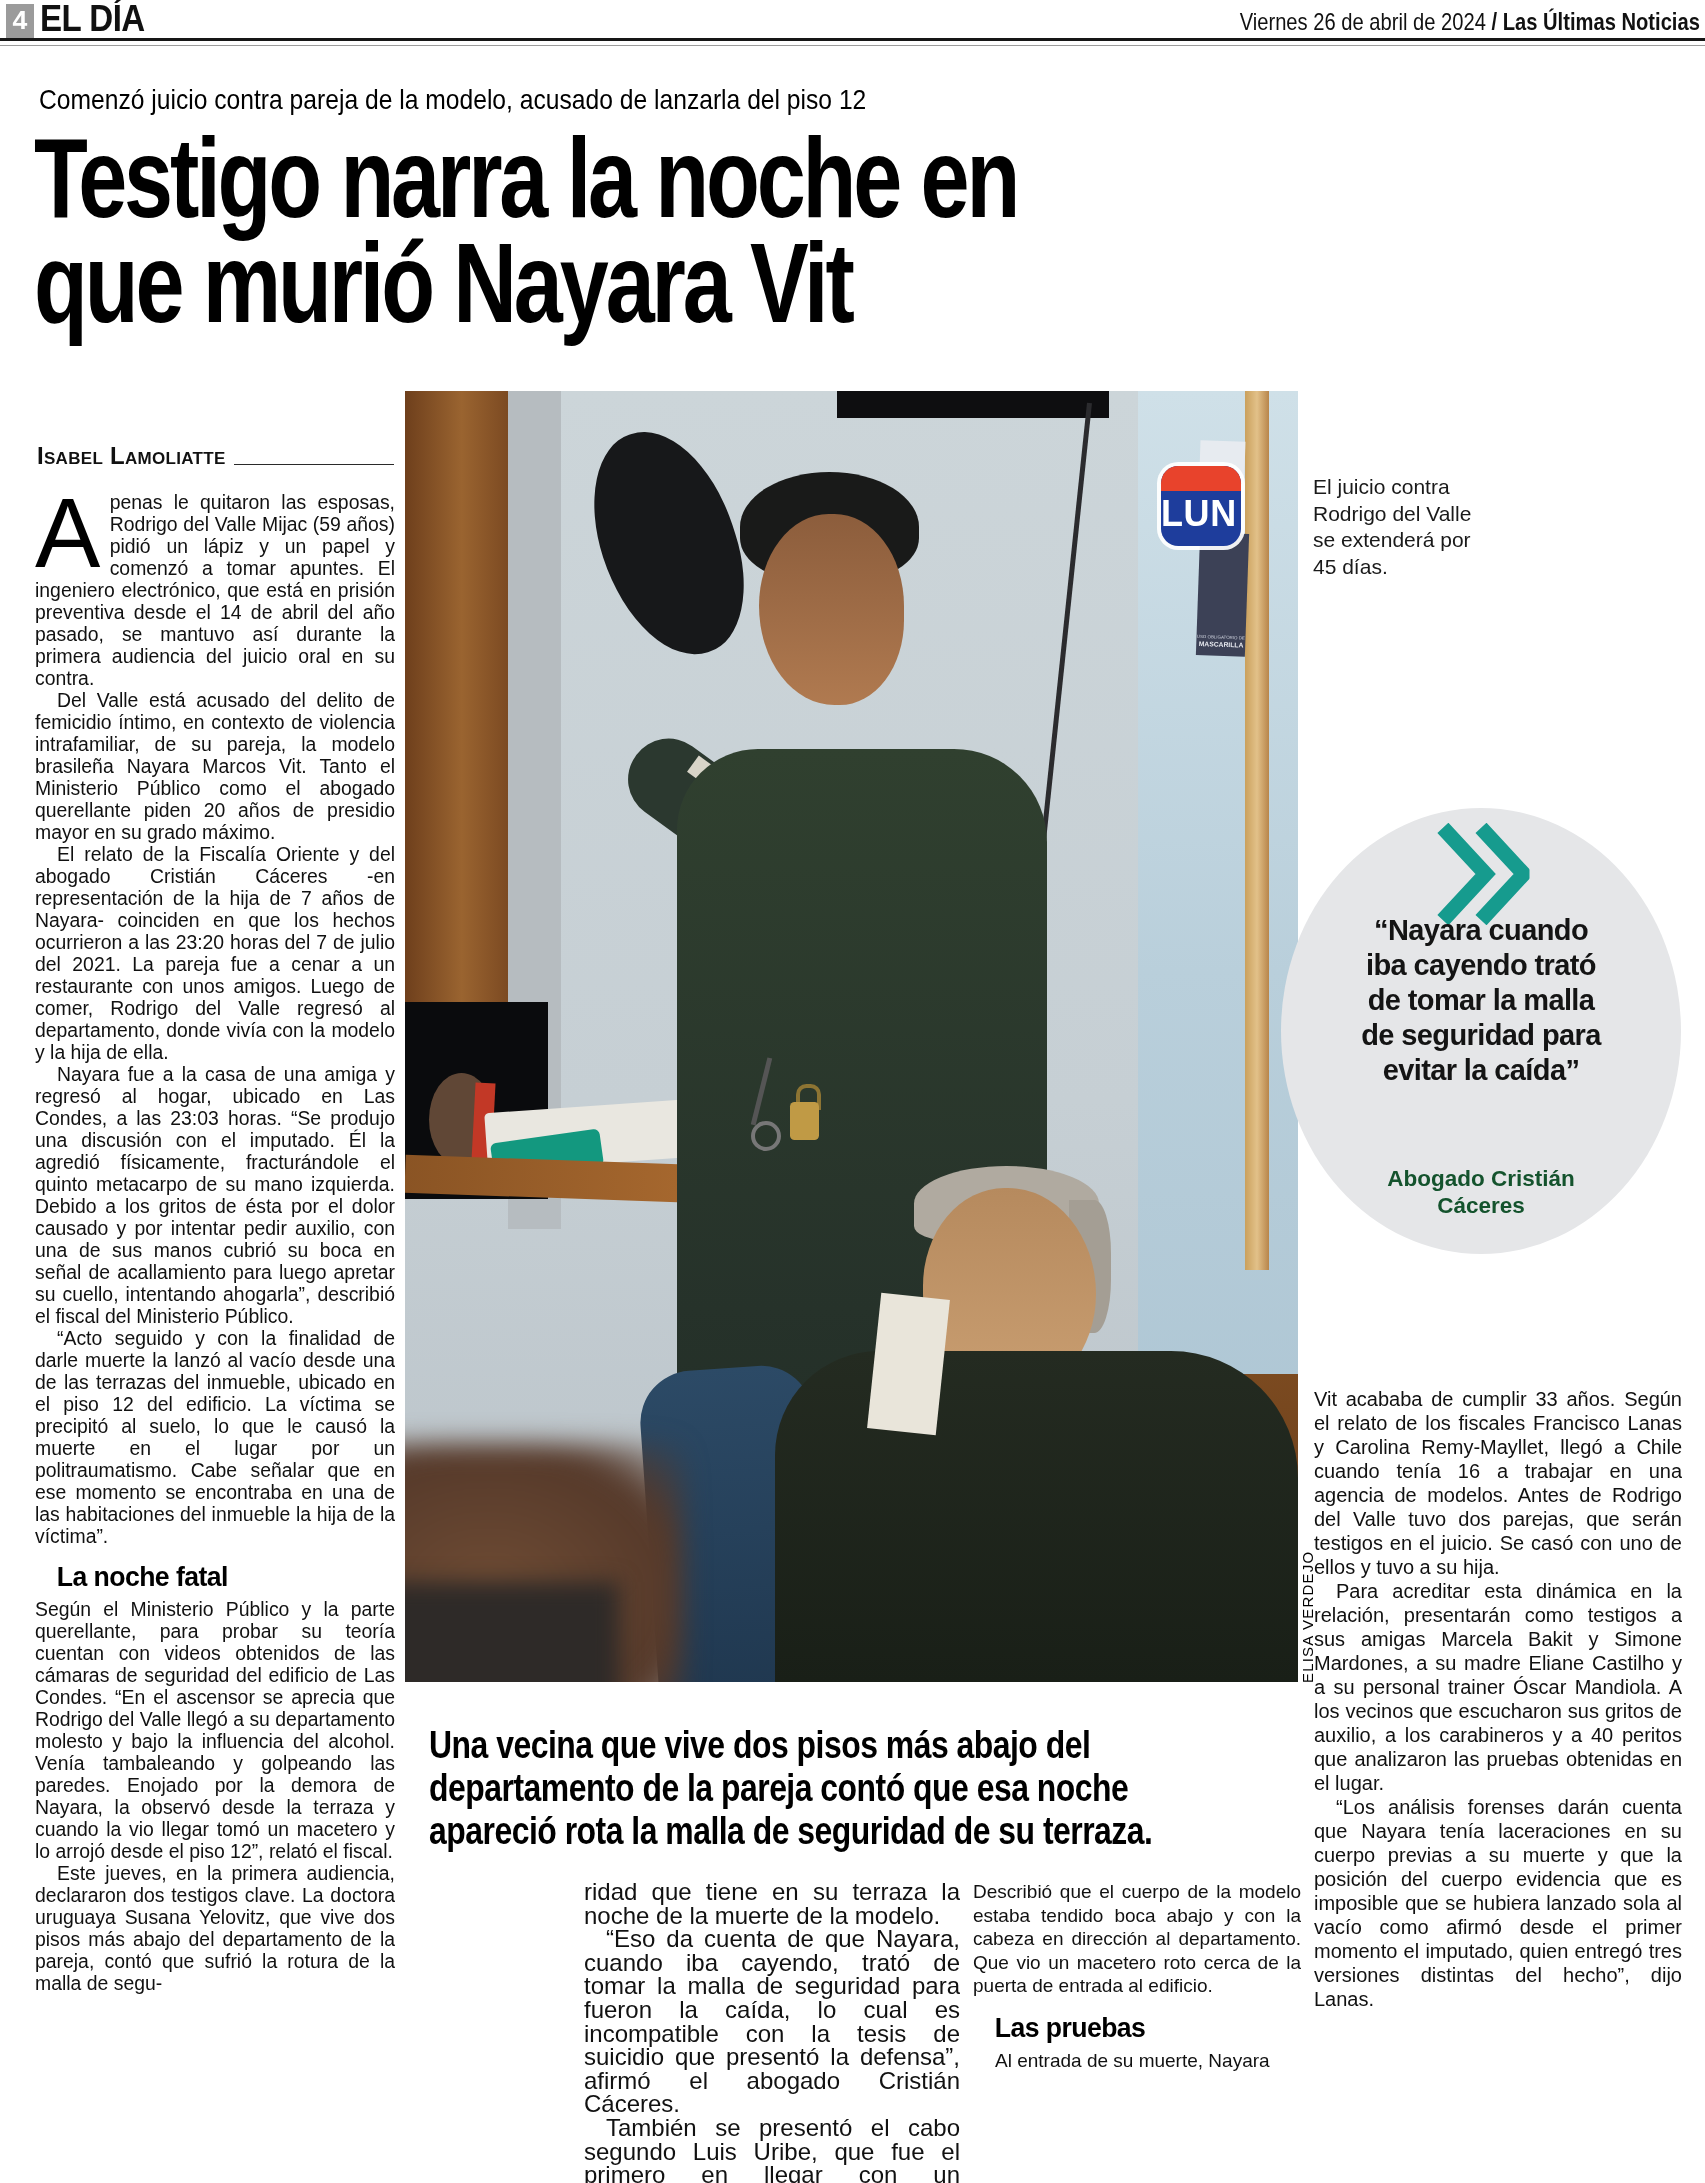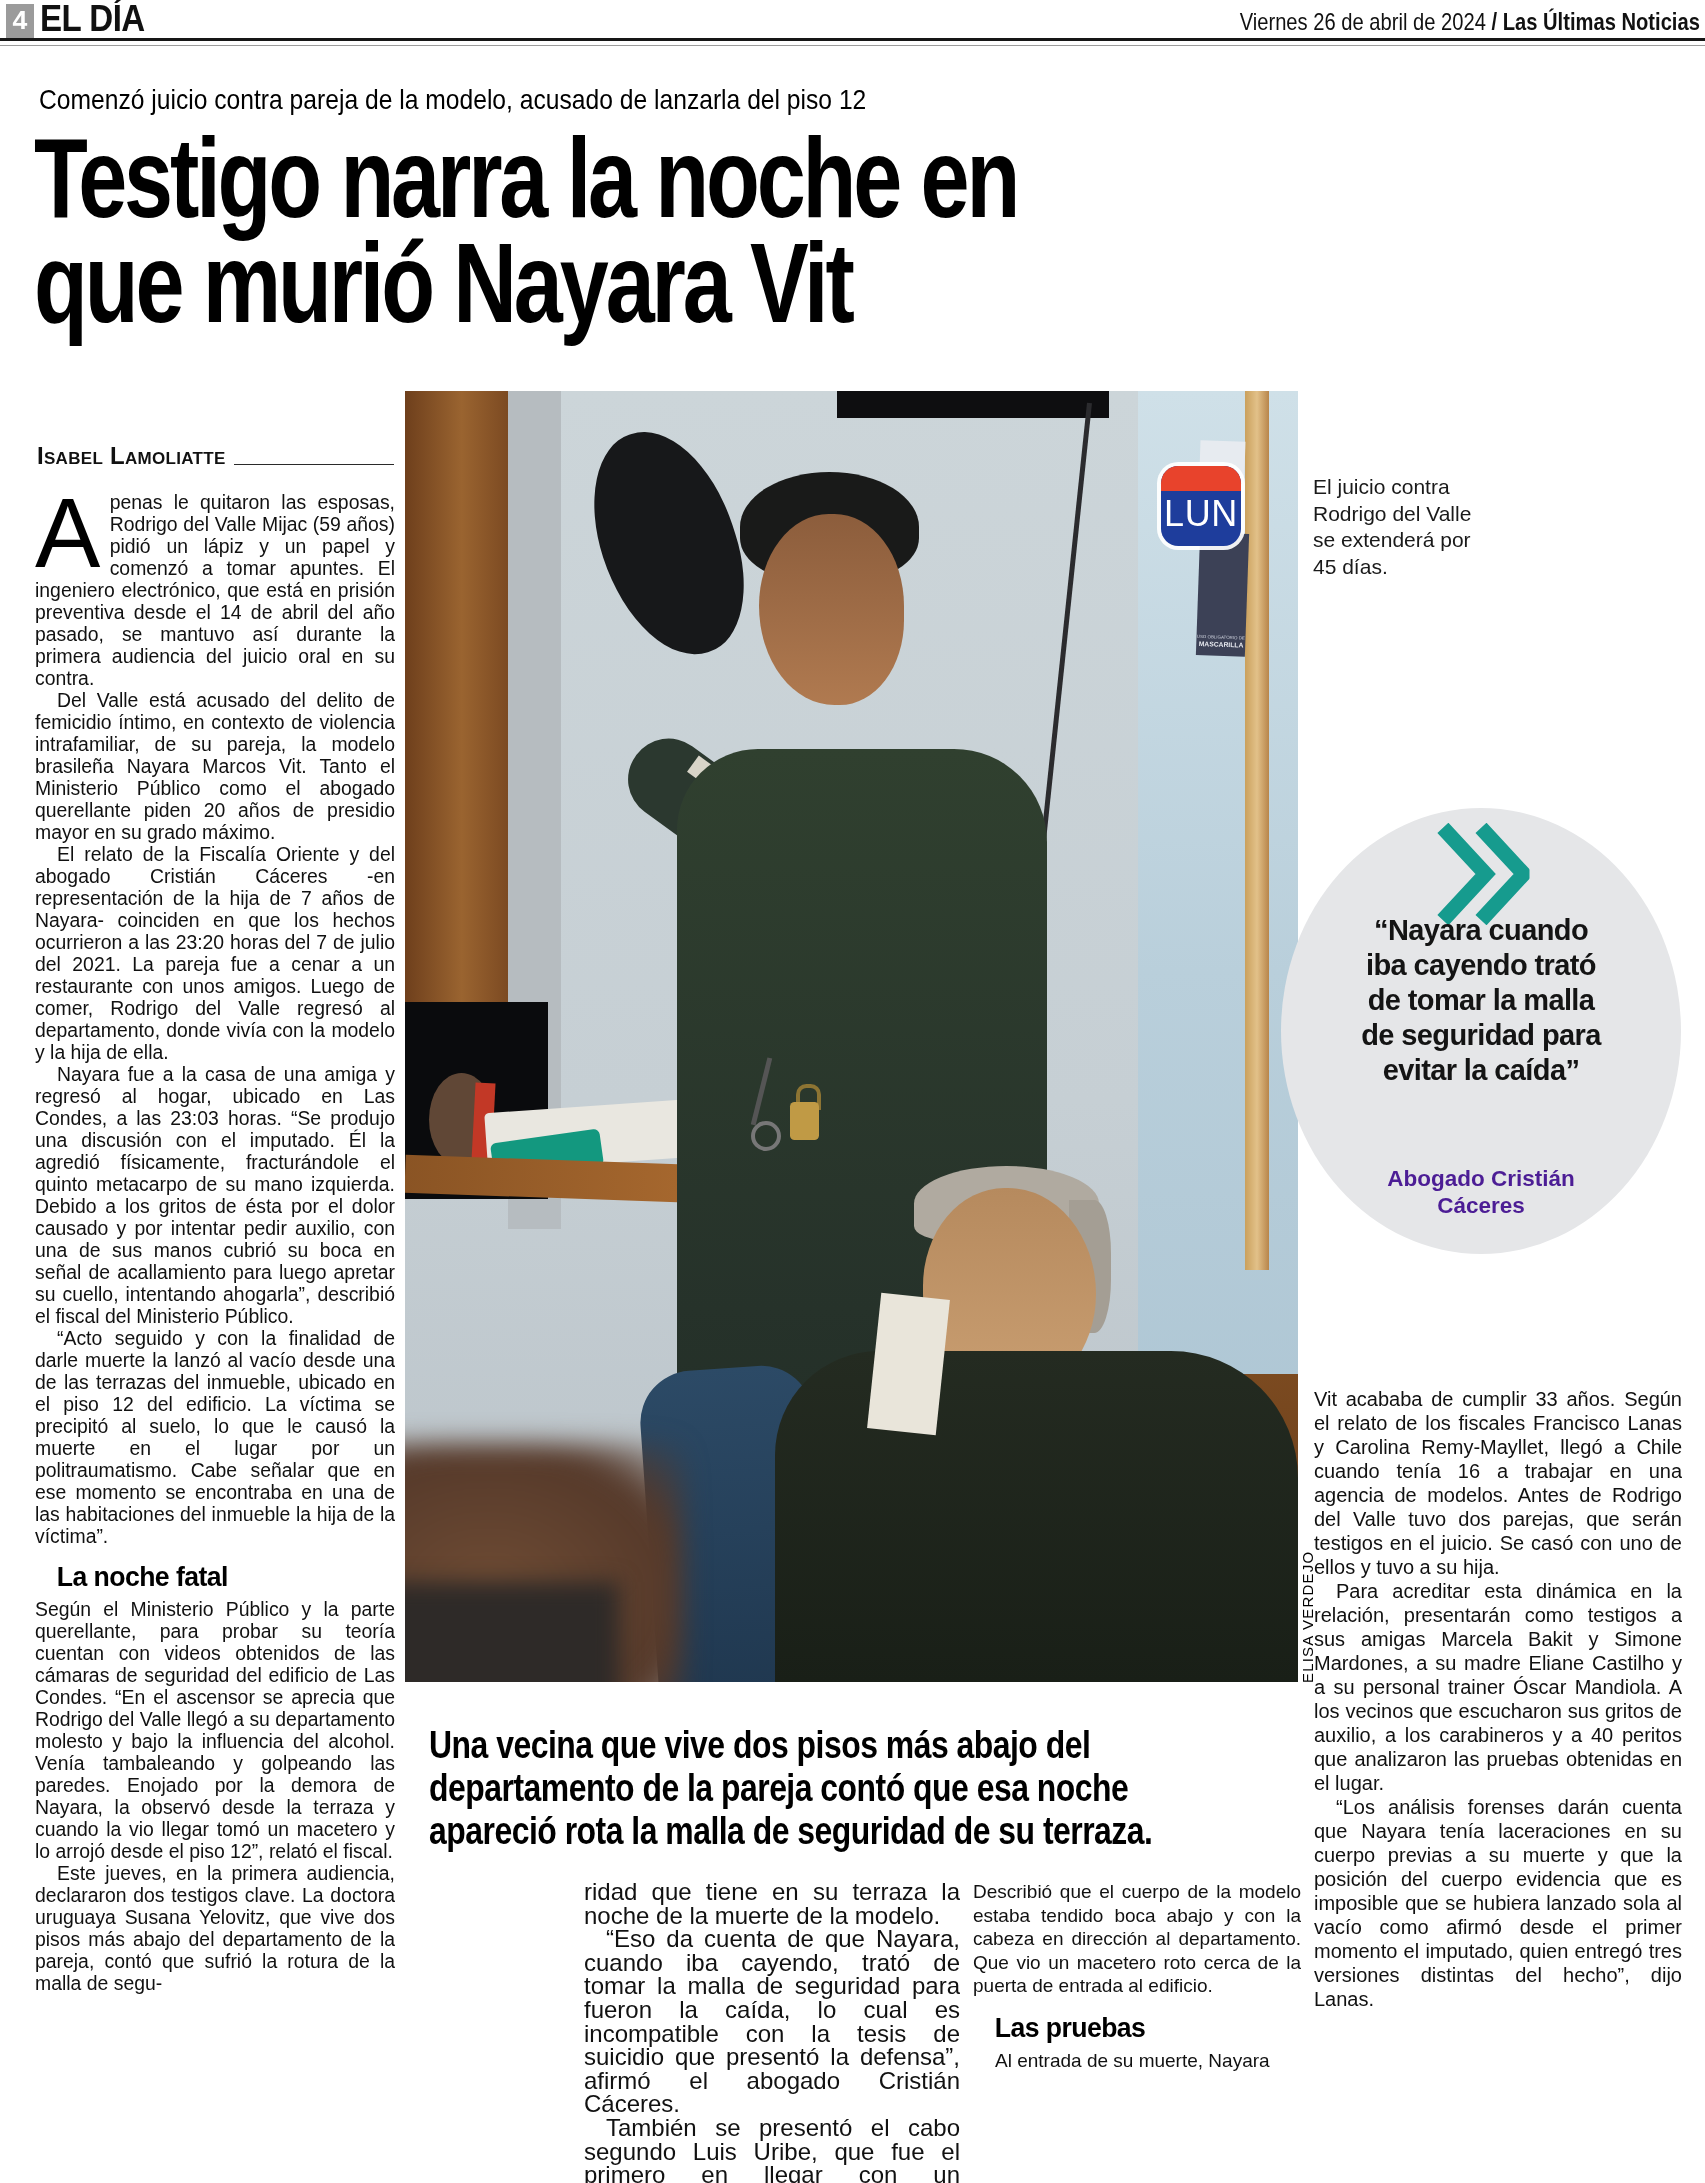--- a/index.html
+++ b/index.html
@@ -83,34 +83,34 @@
   .ph-rail2{left:723px;top:1109px;width:171px;height:12.7px;background:#caa36a;}
   .ph-jacket2{left:370px;top:960px;width:523px;height:331px;border-radius:104px 127px 0 0;
     background:linear-gradient(180deg,#242b21,#191f17);}
   .ph-paper{left:469px;top:905px;width:69px;height:136px;background:#e9e5da;transform:rotate(6deg);}
   .ph-blur1{left:-46px;top:1052px;width:324px;height:301px;filter:blur(12.7px);
     background:radial-gradient(ellipse at 40% 50%,#6f4c34,#55392a 70%,rgba(85,57,42,0));}
   .ph-blur2{left:-35px;top:1191px;width:249px;height:150px;background:#2e2a28;filter:blur(10.4px);}
   .ph-lun{left:756px;top:75px;width:80px;height:80px;border-radius:17.3px;background:#1e3d9c;
     box-shadow:0 0 0 4px rgba(255,255,255,.92);overflow:hidden;}
   .ph-lun .red{height:25.4px;background:#e8432c;}
-  .ph-lun .txt{color:#fff;font-weight:400;font-size:36px;line-height:46px;text-align:center;letter-spacing:0.6px;}
+  .ph-lun .txt{color:#fff;font-weight:700;font-size:36px;line-height:46px;letter-spacing:0.6px;}
 
   
   #caption{left:1313px;top:474px;width:162px;font-size:21px;line-height:26.6px;text-align:left;color:#1a1a1a;}
   #credit{left:1299px;top:1514px;width:19.7px;height:169px;writing-mode:vertical-rl;transform:rotate(180deg);
     font-size:15px;letter-spacing:1.2px;color:#000;white-space:nowrap;}
 
   
   #quote-circle{left:1281px;top:808px;width:400px;height:446px;border-radius:50%;background:#e5e6e8;}
   #quote-chevron{position:absolute;left:50%;top:15px;transform:translateX(-50%);}
   #quote-text{position:absolute;left:50%;top:105px;transform:translateX(-50%);width:254px;
     font-size:29px;font-weight:700;line-height:35px;text-align:center;letter-spacing:-0.6px;color:#141414;}
   #quote-attrib{position:absolute;left:0;top:357px;width:100%;text-align:center;
-    font-size:22.5px;font-weight:700;line-height:27px;color:#4c1d95;}
+    font-size:22.5px;font-weight:700;line-height:27px;color:#14532d;}
 
   
   #deck{left:429px;top:1724px;width:914px;font-size:38px;font-weight:700;line-height:43px;
     letter-spacing:-0.6px;transform:scaleX(.84);transform-origin:0 0;color:#000;}
 </style>
 </head>
 <body>
 
 <div id="page">
 

